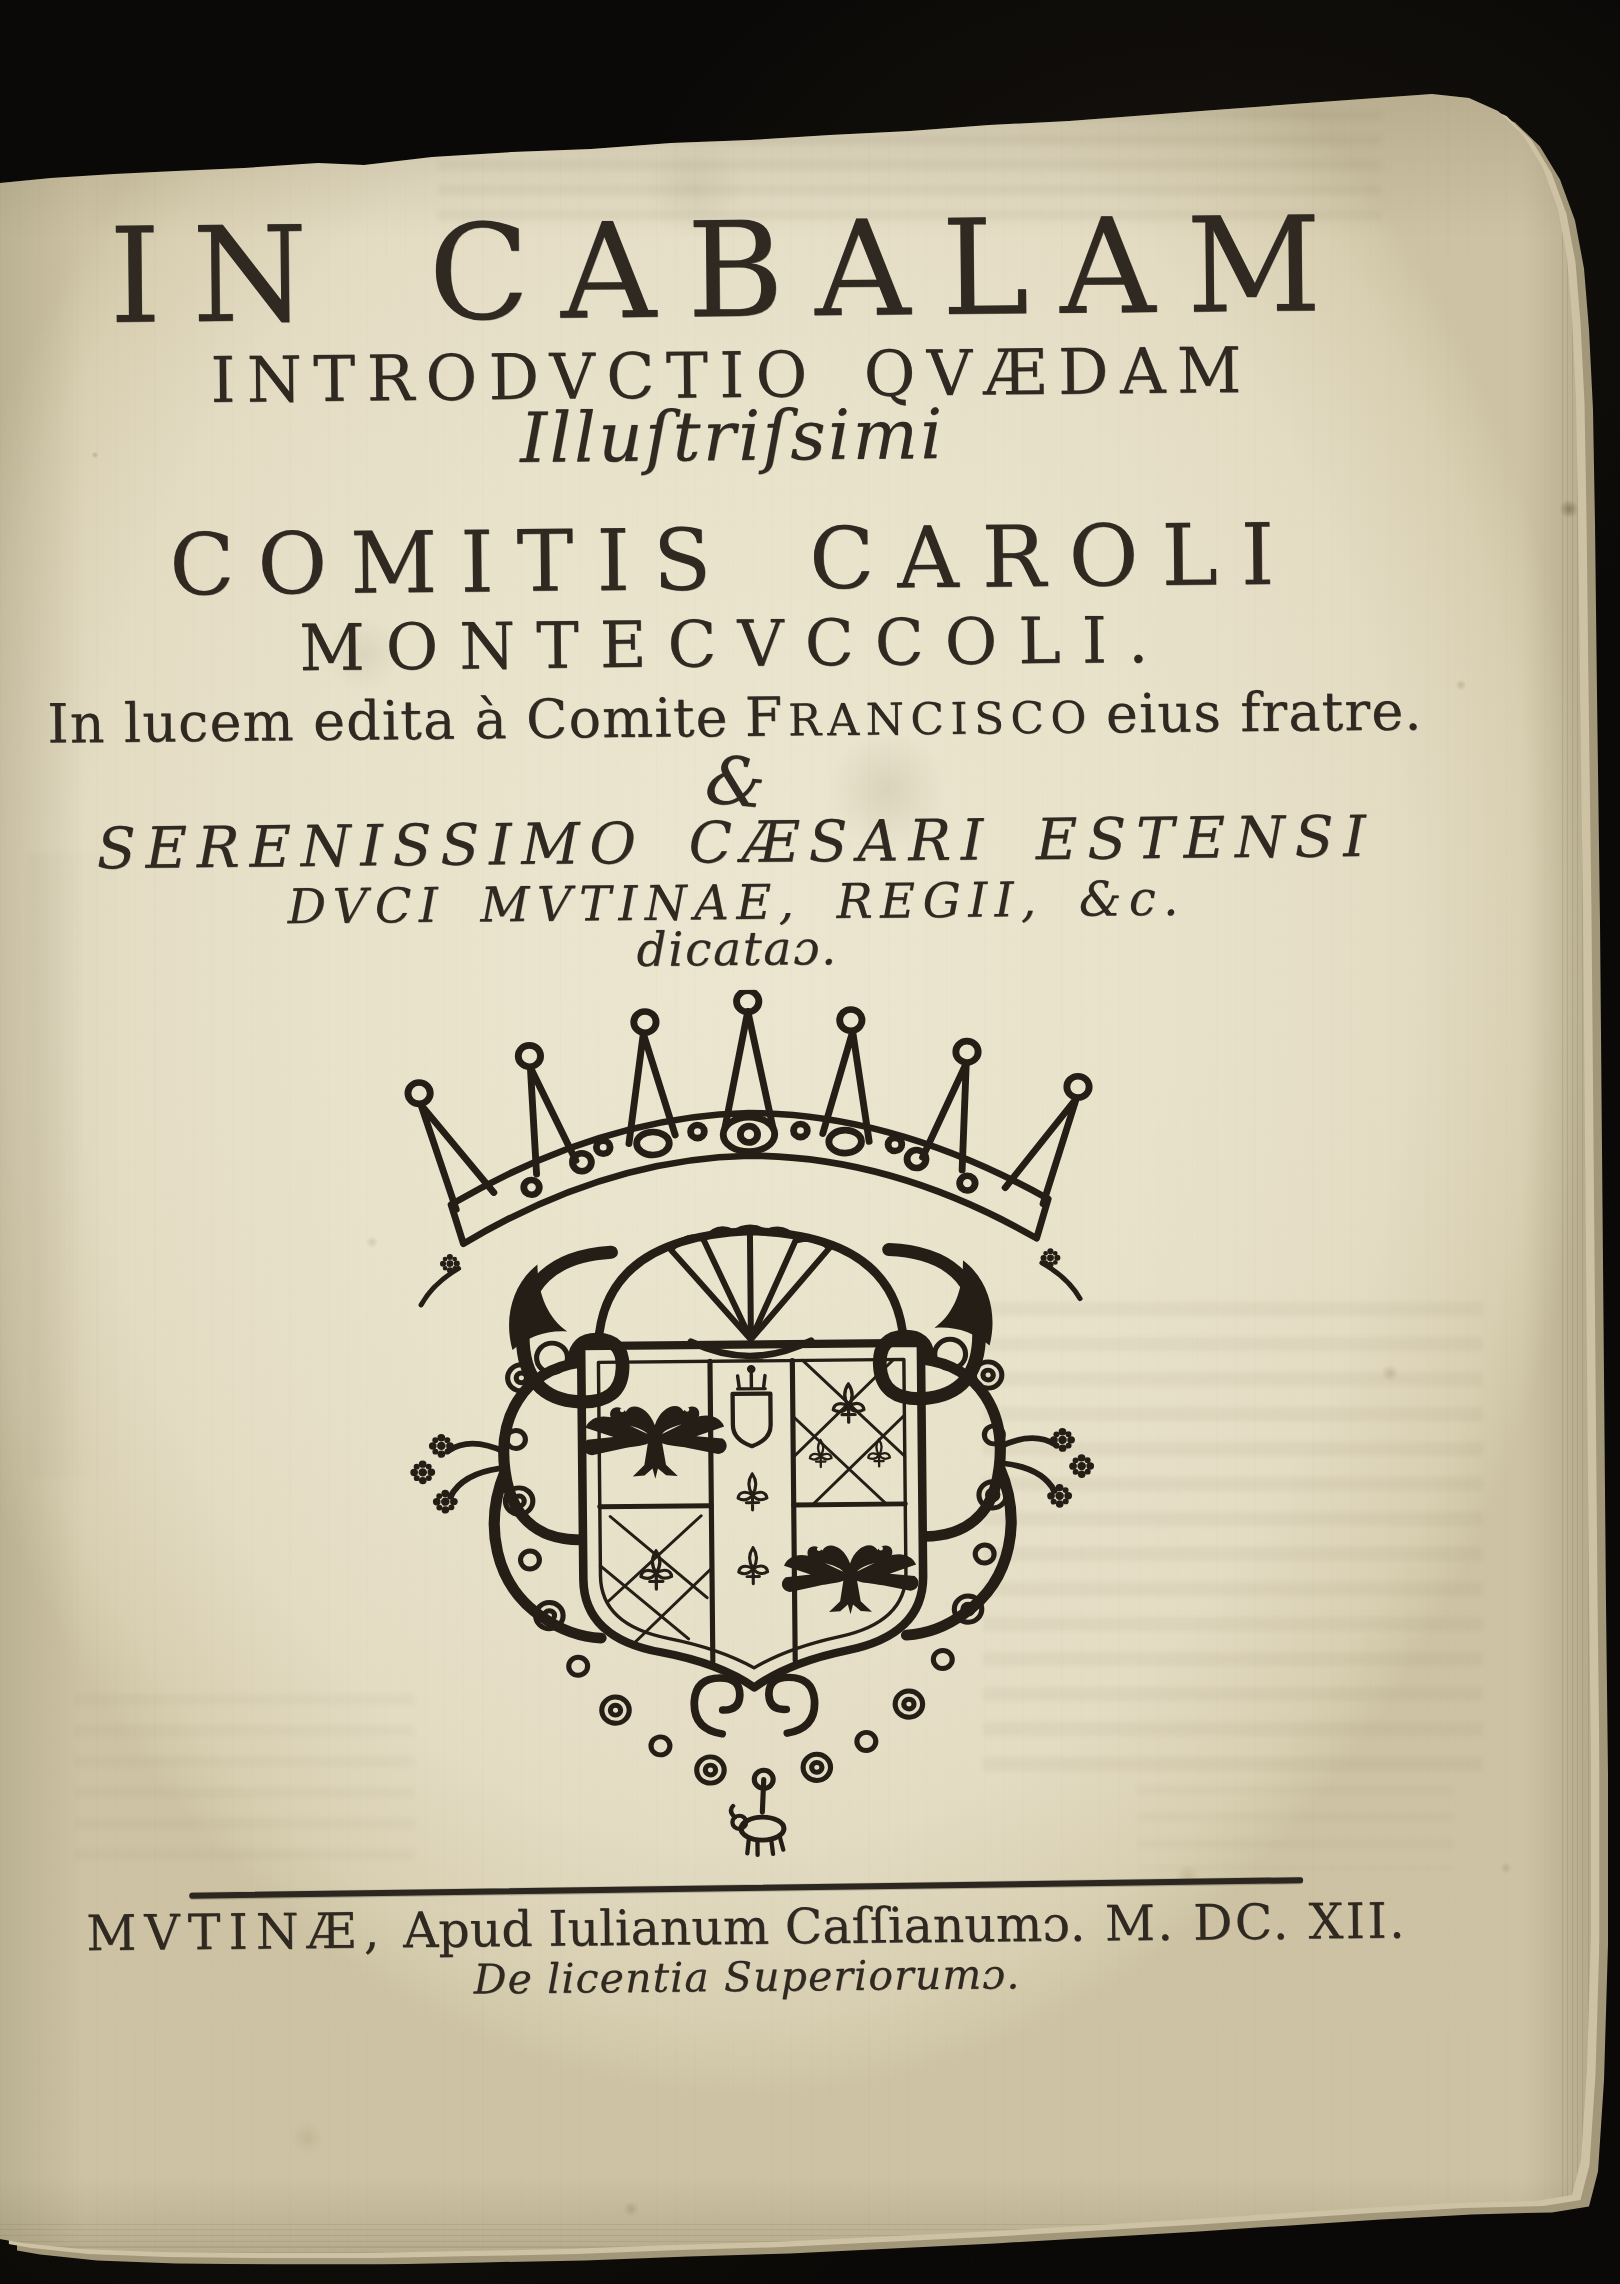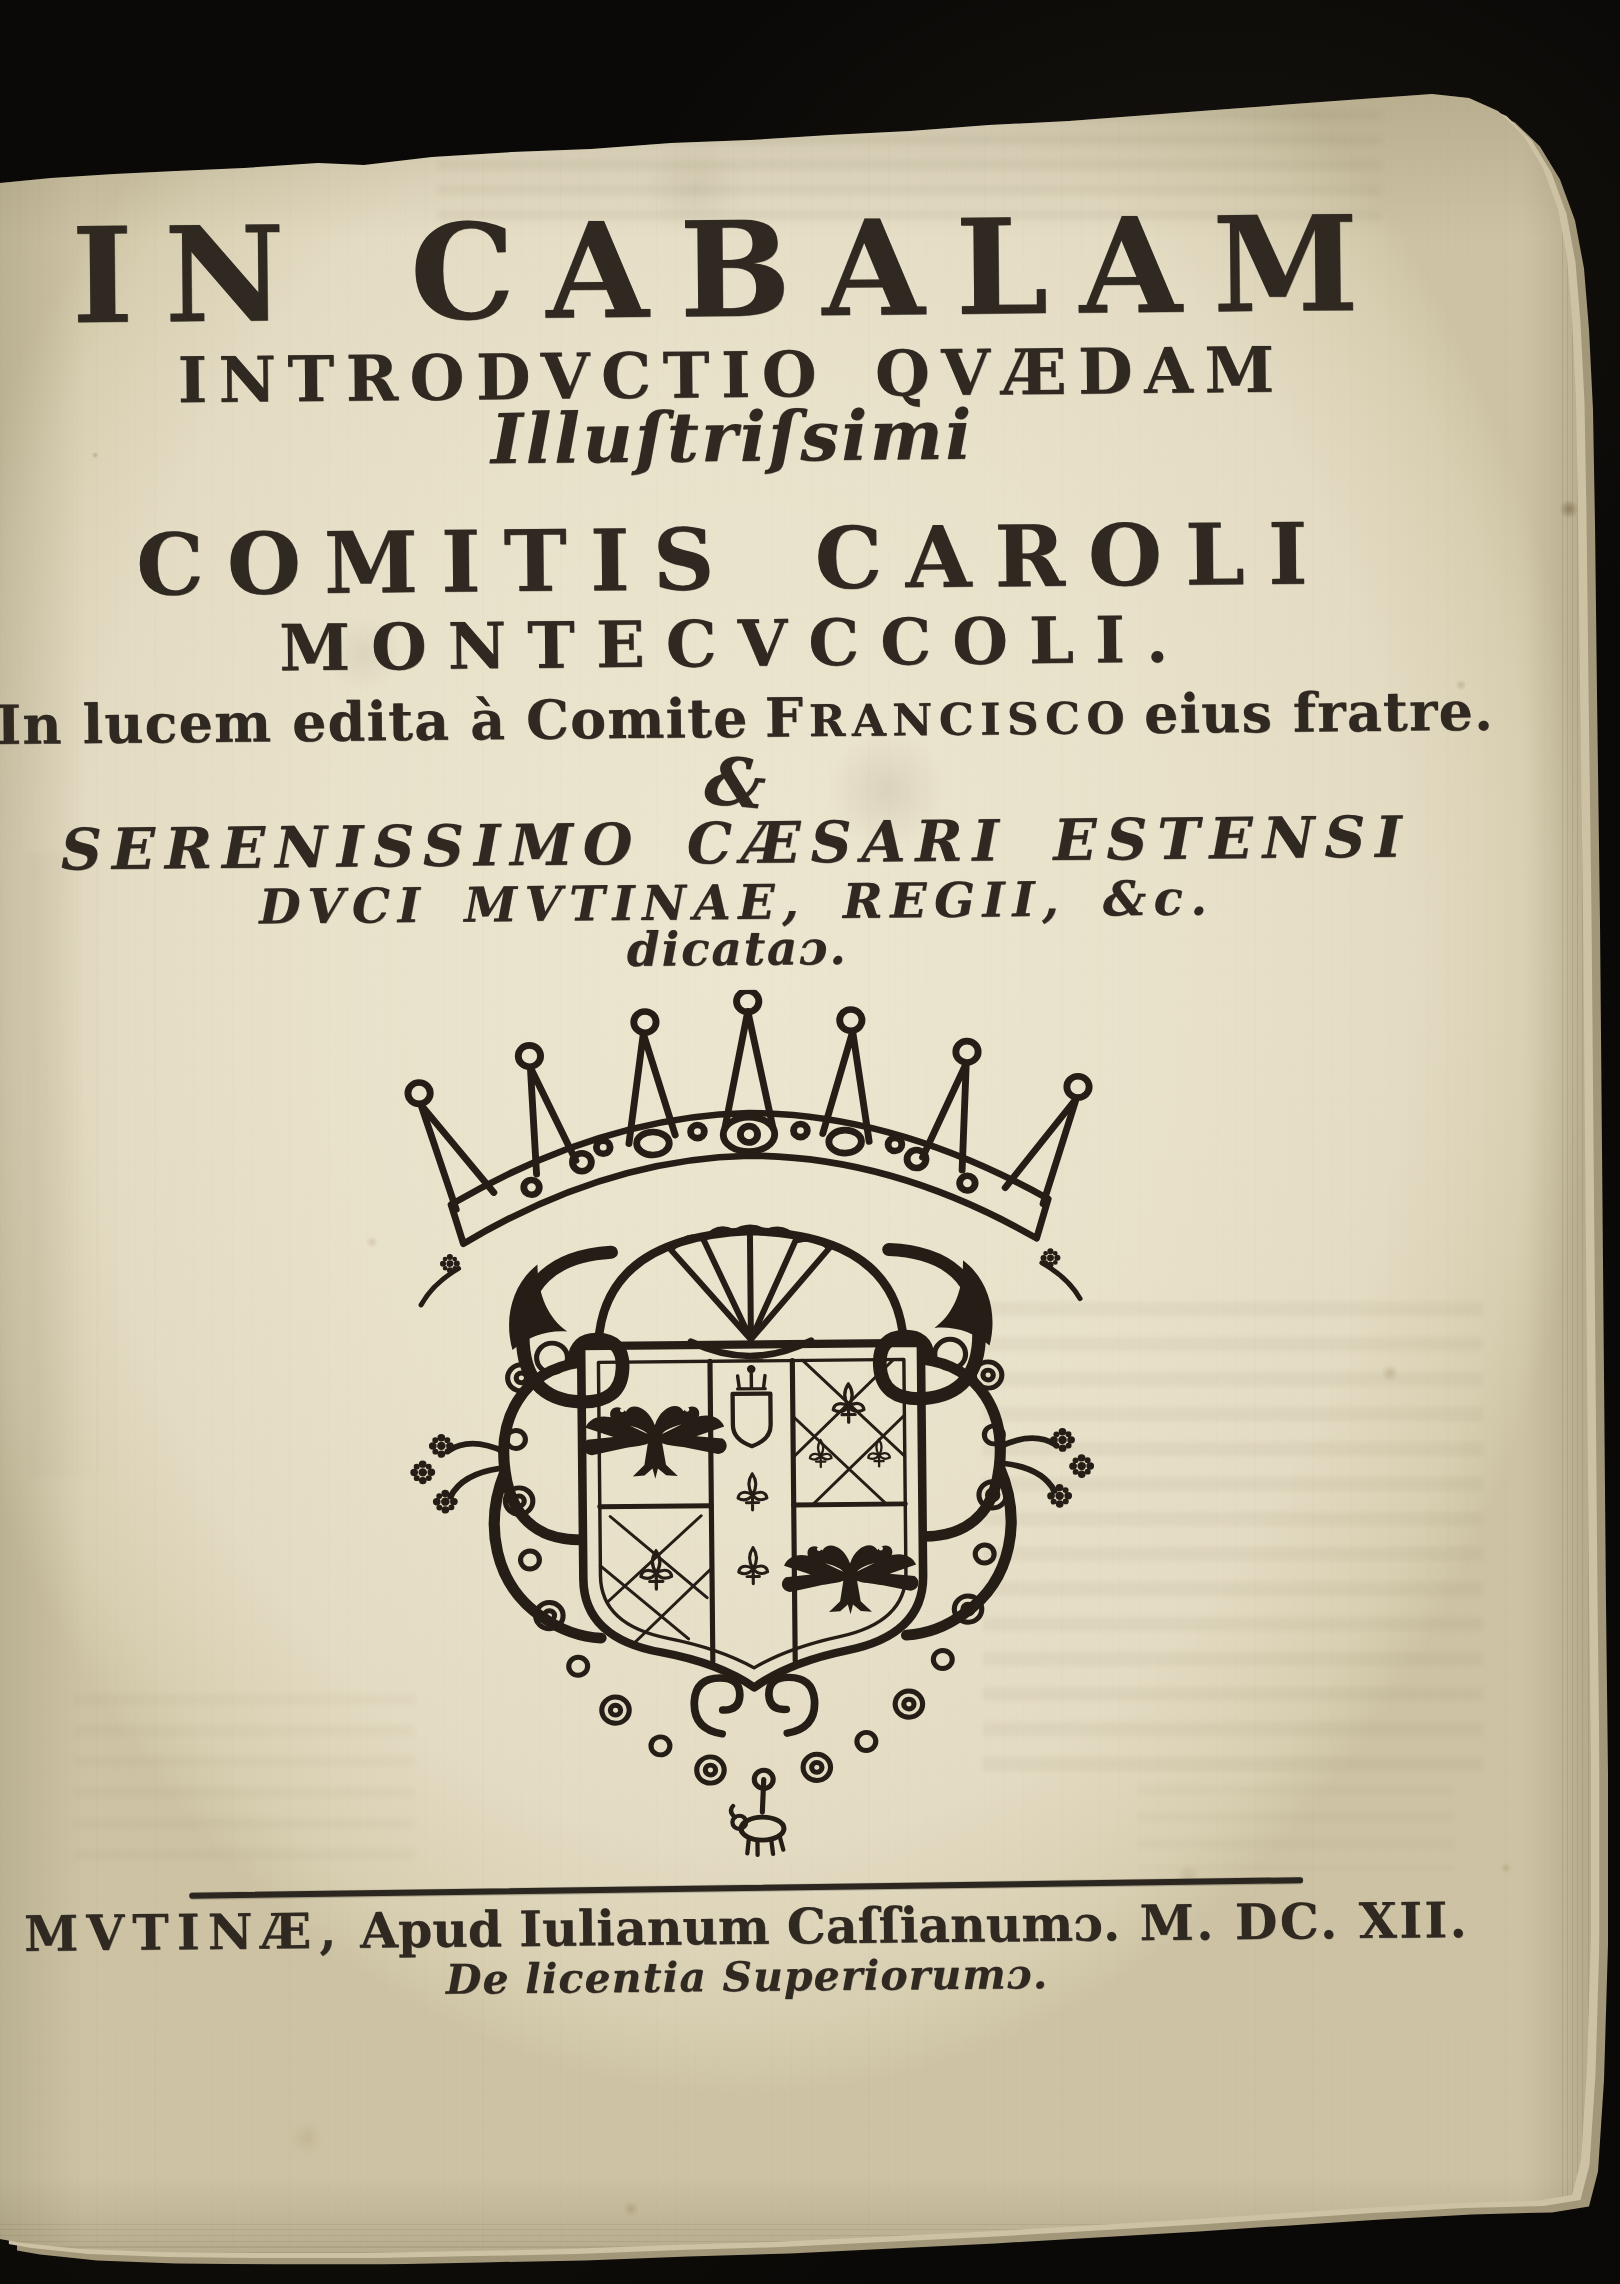--- a/index.html
+++ b/index.html
@@ -16,21 +16,21 @@
       radial-gradient(circle 0.6px at 97% 70%, #443f35, transparent 70%),
       radial-gradient(circle 1.1px at 60% 99%, #3a362e, transparent 70%),
       radial-gradient(circle 0.6px at 25% 98%, #443f35, transparent 70%);}
   .page-clip{clip-path:polygon(0px 183px,51px 178px,114px 174px,176px 171px,244px 168px,318px 163px,364px 165px,432px 157px,512px 152px,591px 149px,671px 143px,750px 140px,830px 135px,910px 131px,989px 125px,1069px 121px,1148px 115px,1228px 109px,1307px 103px,1376px 98px,1432px 94px,1469px 98px,1498px 111px,1523px 135px,1543px 168px,1558px 209px,1567px 257px,1572px 318px,1576px 398px,1578px 512px,1580px 682px,1583px 910px,1585px 1137px,1587px 1364px,1589px 1592px,1591px 1762px,1591px 1933px,1587px 2069px,1581px 2160px,1572px 2195px,1535px 2201px,1455px 2203px,1364px 2208px,1273px 2214px,1182px 2220px,1080px 2226px,978px 2232px,875px 2237px,773px 2242px,671px 2245px,568px 2249px,466px 2251px,364px 2253px,261px 2253px,159px 2252px,80px 2249px,23px 2243px,0px 2239px);}
   .underlay{position:absolute;inset:0;}
   .u2{transform:translate(17px,11.4px);background:#a3977a;}
   .u1{transform:translate(8.5px,5.1px);background:#cdc3a4;}
   .page{position:absolute;inset:0;
     background:
       radial-gradient(ellipse 853px 1137px at 46% 42%, #ece5cf 0%, #e9e2cb 50%, #e3dbc2 78%, #d8cfb2 93%, #cdc3a4 100%);
-    box-shadow:inset 0 0 0 0 transparent;font-weight:bold;}
+    box-shadow:inset 0 0 0 0 transparent;}
   .edge-shade{position:absolute;inset:0;background:
       linear-gradient(180deg, rgba(94,82,54,.30) 0px, rgba(94,82,54,0) 239px),
       linear-gradient(270deg, rgba(94,82,54,.32) 0px, rgba(94,82,54,0) 97px),
       linear-gradient(0deg, rgba(94,82,54,.28) 0px, rgba(94,82,54,0) 108px),
       linear-gradient(90deg, rgba(90,80,55,.16) 0px, rgba(90,80,55,0) 85px);}
   .laid{position:absolute;inset:0;opacity:.35;background:
       repeating-linear-gradient(90deg, rgba(122,108,74,.05) 0 1.1px, rgba(0,0,0,0) 1.1px 19.3px),
       repeating-linear-gradient(0deg, rgba(122,108,74,.03) 0 1.1px, rgba(0,0,0,0) 1.1px 32px);}
   .fore-edge-right{position:absolute;top:91px;bottom:23px;right:25px;width:38px;opacity:.6;
       background:repeating-linear-gradient(90deg, rgba(255,255,255,0) 0 4px, rgba(118,104,72,.33) 4px 5.1px);}

